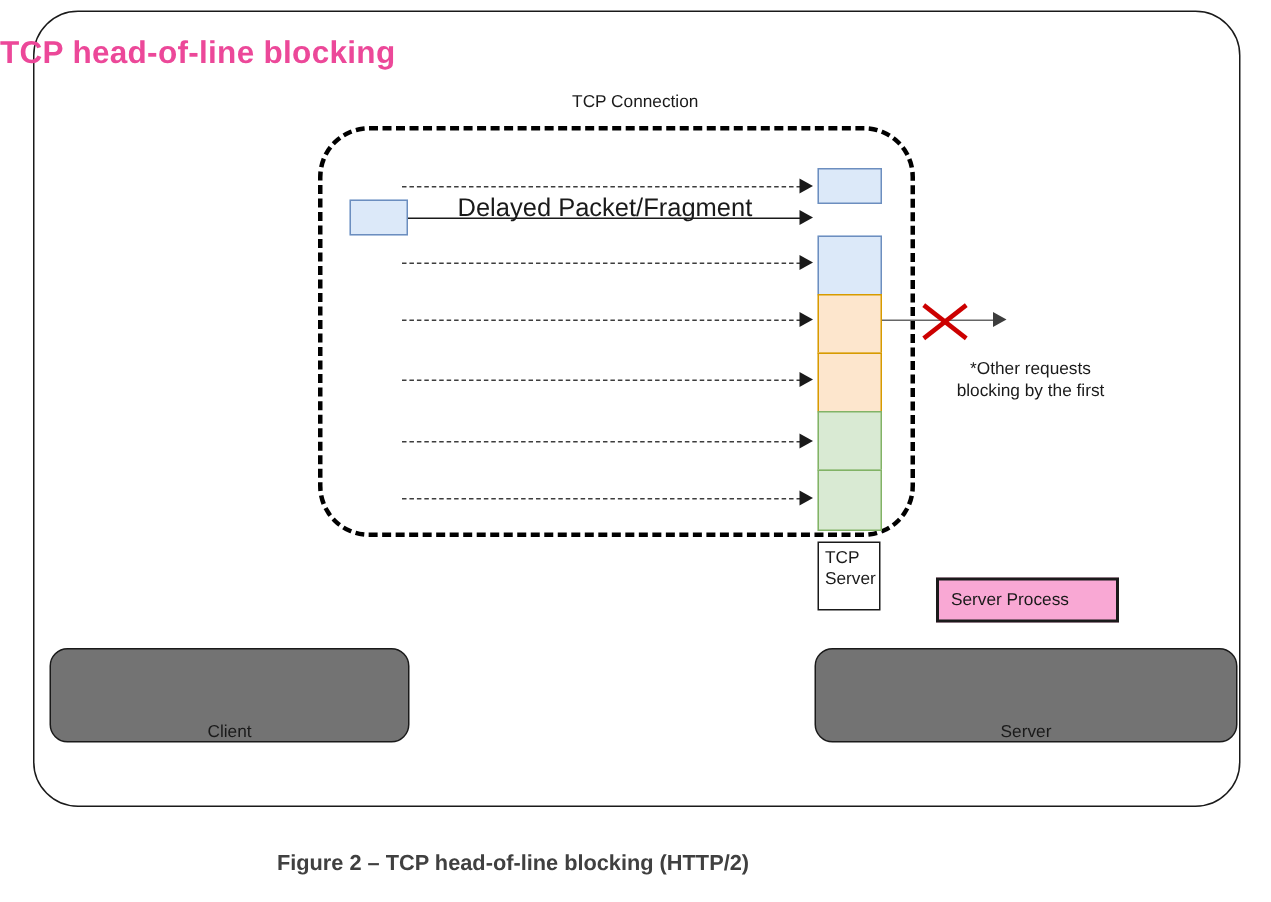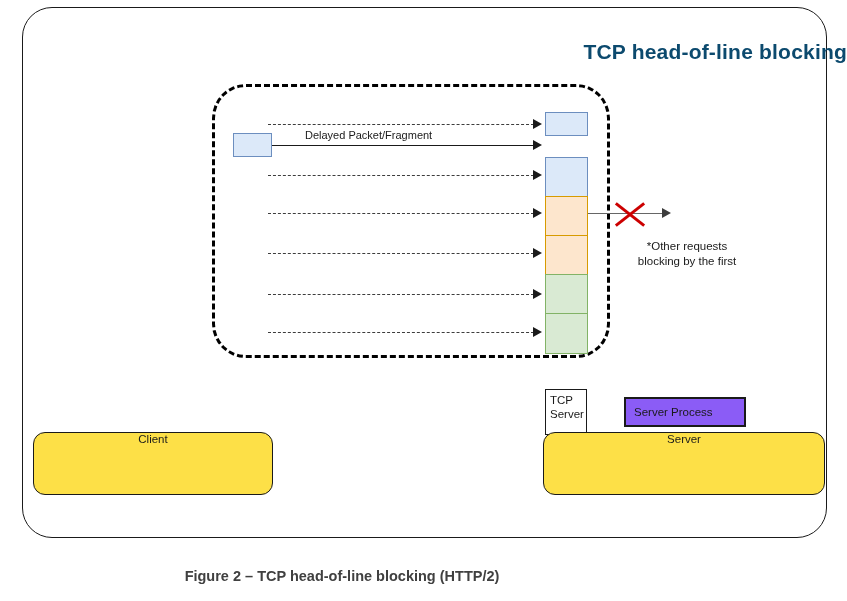--- a/index.html
+++ b/index.html
@@ -30,26 +30,25 @@
     border: 1.3px solid #1a1a1a;
     border-radius: 30px;
     box-sizing: border-box;
     background: transparent;
   }
   .diagram-title {
     position: absolute;
     left: 0;
     top: 24px;
     width: 847px;
-    text-align: right;
+    text-align: left;
     font-size: 21px;
     font-weight: bold;
-    color: #0c4a6e;
+    color: #ec4899;
     letter-spacing: 0.2px;
-    margin-top: 16px;
   }
   .tcp-conn-label {
     position: absolute;
     left: 0;
     top: 62px;
     width: 847px;
     text-align: center;
     font-size: 11.5px;
     color: #1a1a1a;
   }
@@ -72,21 +71,21 @@
     width: 39px;
     height: 24px;
     background: #dce9f9;
     border: 1.3px solid #6c8ebf;
     box-sizing: border-box;
   }
   .delayed-label {
     position: absolute;
     left: 277px;
     top: 129px;
-    font-size: 11px;
+    font-size: 17px;
     color: #1a1a1a;
     white-space: nowrap;
     padding-left: 28px;
   }
   
   .buf-first {
     position: absolute;
     left: 545px;
     top: 112px;
     width: 43px;
@@ -163,21 +162,21 @@
     text-align: center;
     font-size: 11.5px;
     line-height: 15px;
     color: #1a1a1a;
   }
 
   
   .tcp-buffer-box {
     position: absolute;
     left: 545px;
-    top: 389px;
+    top: 361px;
     width: 42px;
     height: 46px;
     border: 1.6px solid #1a1a1a;
     box-sizing: border-box;
     font-size: 11.5px;
     line-height: 14px;
     color: #1a1a1a;
     padding: 3px 0 0 4px;
     background: #ffffff;
   }
@@ -188,35 +187,34 @@
     top: 385px;
     width: 122px;
     height: 30px;
     border: 2.2px solid #1a1a1a;
     box-sizing: border-box;
     font-size: 11.5px;
     color: #1a1a1a;
     display: flex;
     align-items: center;
     padding-left: 8px;
-    background: #8b5cf6;
-    margin-top: 12px;
+    background: #f9a8d4;
   }
   
   .endpoint {
     position: absolute;
     border: 1.3px solid #1a1a1a;
     border-radius: 12px;
     box-sizing: border-box;
     display: flex;
-    align-items: flex-start;
+    align-items: flex-end;
     justify-content: center;
     font-size: 11.5px;
     color: #1a1a1a;
-    background: #fde047;
+    background: #737373;
   }
   .client-box { left: 33px;  top: 432px; width: 240px; height: 63px; }
   .server-box { left: 543px; top: 432px; width: 282px; height: 63px; }
 
   .caption {
     position: absolute;
     left: 0;
     top: 568px;
     width: 684px;
     text-align: center;
@@ -226,20 +224,21 @@
   }
 </style>
 </head>
 <body>
 
 <div class="stage">
 
   <div class="outer-frame"></div>
 
   <div class="diagram-title">TCP head-of-line blocking</div>
+  <div class="tcp-conn-label">TCP Connection</div>
 
   <div class="tcp-conn-box"></div>
 
   <div class="delayed-packet"></div>
   <div class="delayed-label">Delayed Packet/Fragment</div>
 
   <div class="buf-first"></div>
 
   <div class="buf-stack">
     <div class="buf-cell buf-blue" style="top:0px;   height:40px;"></div>

